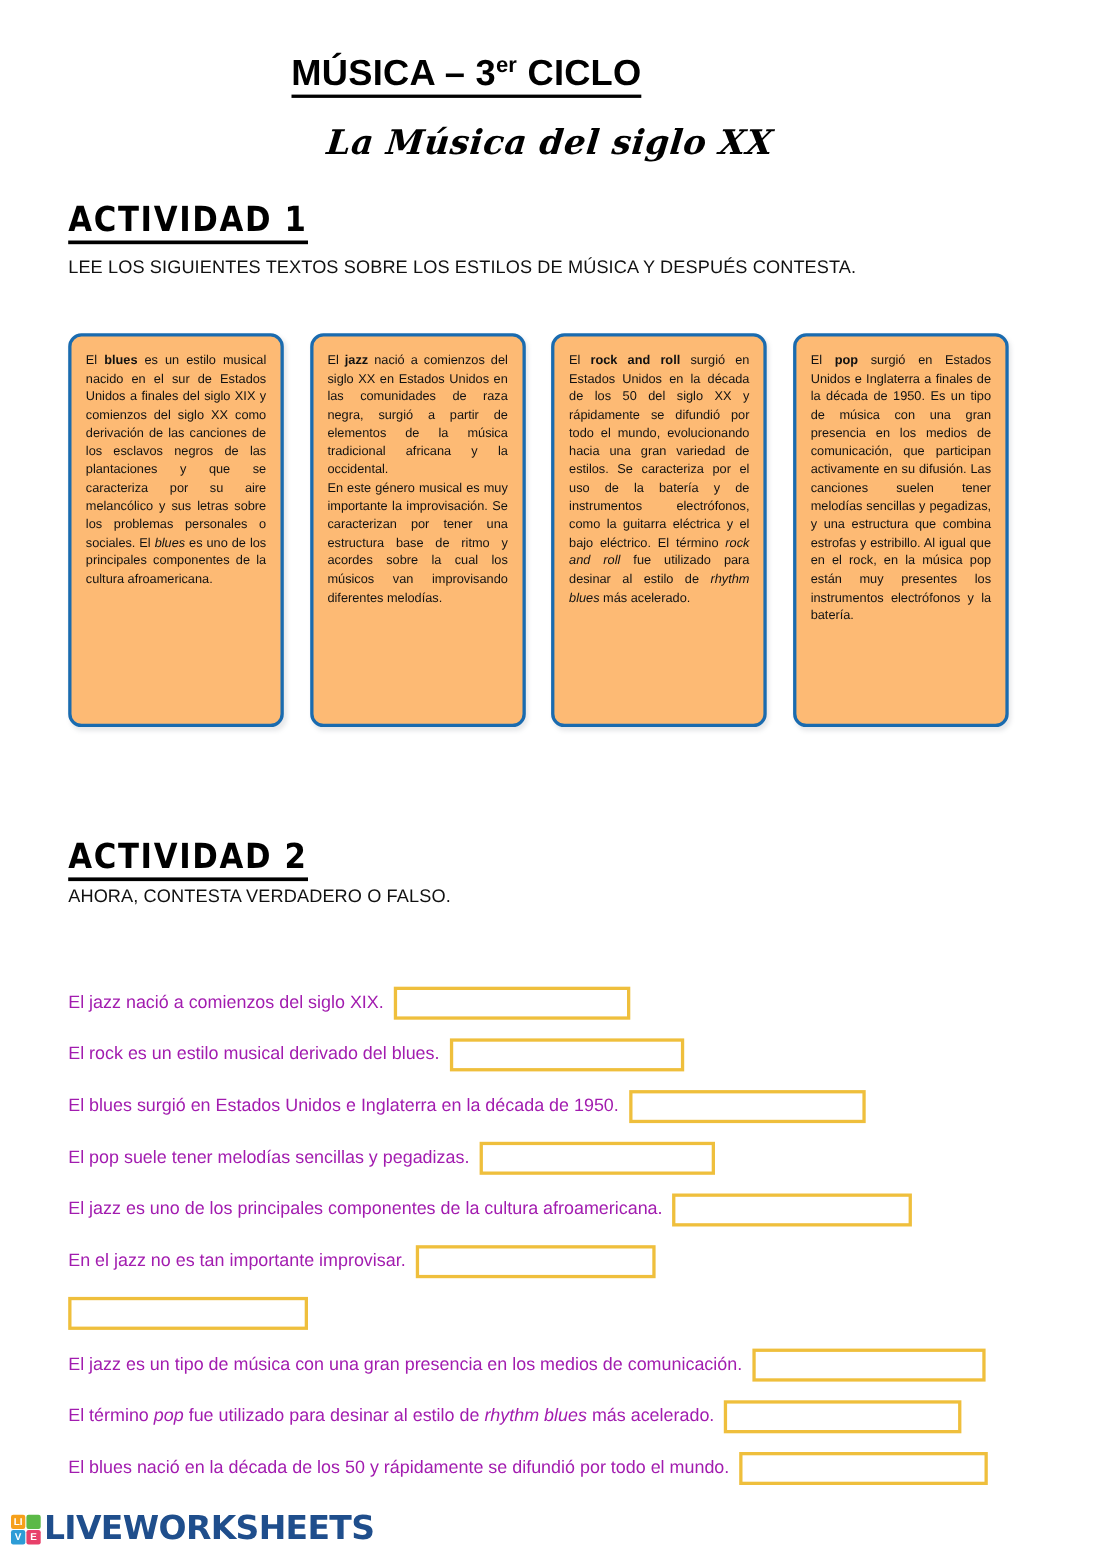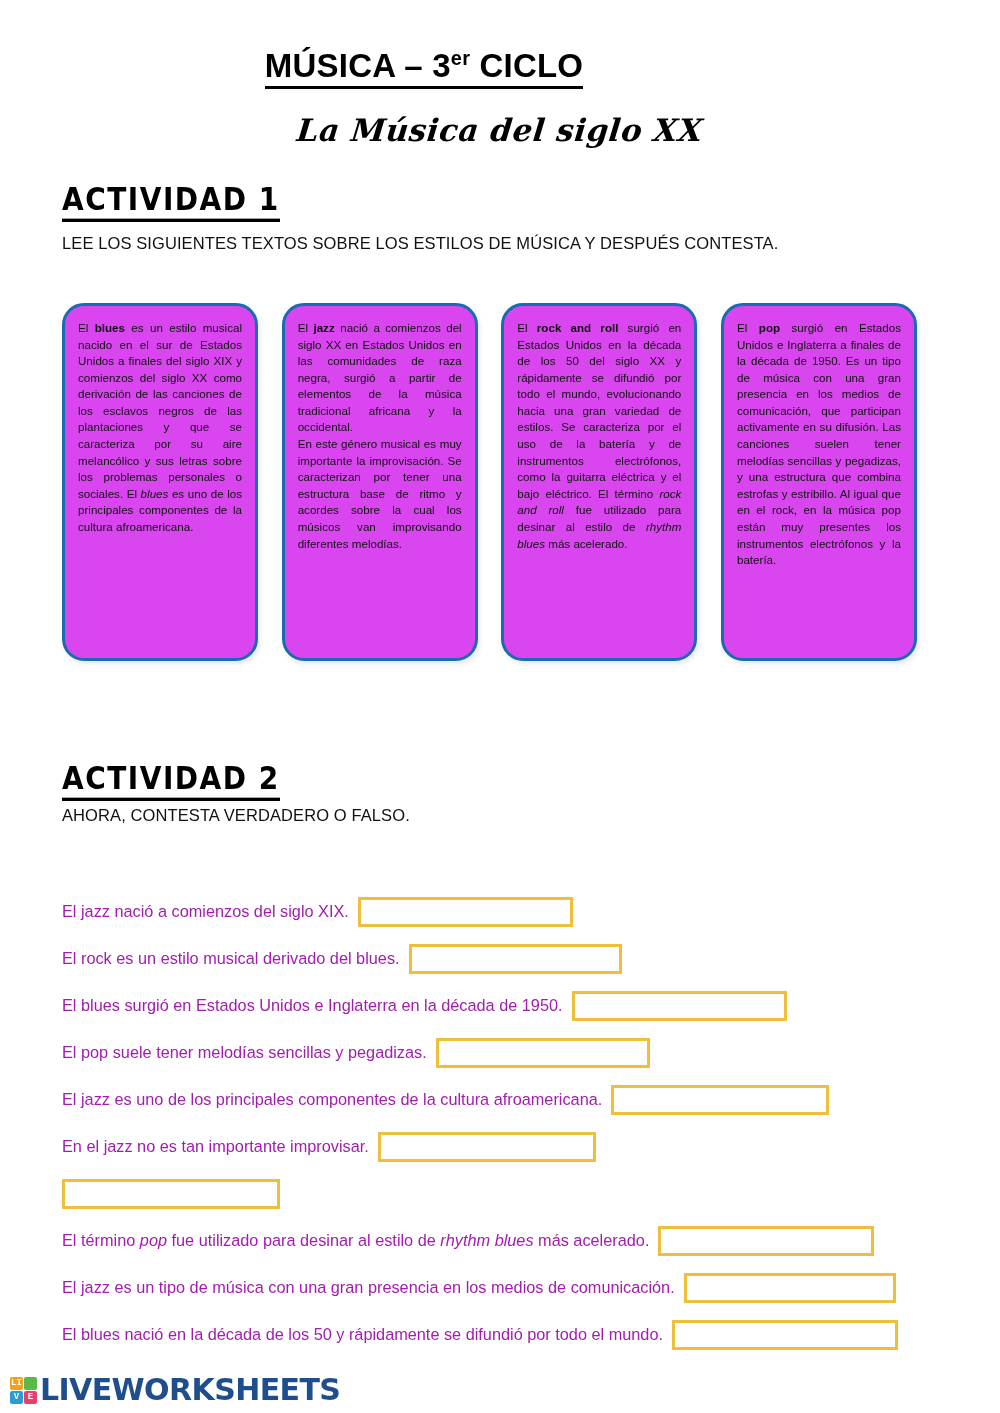--- a/index.html
+++ b/index.html
@@ -96,23 +96,23 @@
     left: 62px;
     width: 855px;
     height: 358px;
     display: flex;
     justify-content: space-between;
   }
   .style-box {
     box-sizing: border-box;
     width: 196px;
     border: 3px solid #1A6BAF;
-    border-radius: 22px;
+    border-radius: 12px;
     padding: 14px 13px 10px 13px;
-    background: #d946ef;
+    background: #fdba74;
     font-size: 11.6px;
     line-height: 1.43;
     text-align: justify;
     text-justify: inter-word;
     color: #111;
     box-shadow: 2px 3px 4px rgba(120,130,140,0.18);
     overflow: hidden;
   }
   .style-box p { margin: 0; }
   .style-box b { font-weight: bold; }
@@ -160,21 +160,21 @@
   .logo-mark {
     width: 27px;
     height: 27px;
     display: grid;
     grid-template-columns: 13px 13px;
     grid-template-rows: 13px 13px;
     gap: 1px;
     margin-right: 3px;
   }
   .logo-cell {
-    font-family: Liberation Mono, monospace;
+    font-family: Liberation Sans, sans-serif;
     font-size: 9px;
     font-weight: bold;
     color: #ffffff;
     display: flex;
     align-items: center;
     justify-content: center;
     border-radius: 2px;
     line-height: 1;
   }
   .lc-l { background: #F6A01A; }
@@ -244,26 +244,26 @@
         <input type="text" class="tf-input" style="width: 218px;">
       </div>
       <div class="tf-row">
         <span class="tf-text"><span>En el jazz no es tan importante improvisar.</span></span>
         <input type="text" class="tf-input" style="width: 218px;">
       </div>
       <div class="tf-row">
         <input type="text" class="tf-input" style="width: 218px;">
       </div>
       <div class="tf-row">
+        <span class="tf-text"><span>El jazz es un tipo de música con una gran presencia en los medios de comunicación.</span></span>
+        <input type="text" class="tf-input" style="width: 212px;">
+      </div>
+      <div class="tf-row">
         <span class="tf-text"><span>El término </span><i>pop</i><span> fue utilizado para desinar al estilo de </span><i>rhythm blues</i><span> más acelerado.</span></span>
         <input type="text" class="tf-input" style="width: 216px;">
-      </div>
-      <div class="tf-row">
-        <span class="tf-text"><span>El jazz es un tipo de música con una gran presencia en los medios de comunicación.</span></span>
-        <input type="text" class="tf-input" style="width: 212px;">
       </div>
       <div class="tf-row">
         <span class="tf-text"><span>El blues nació en la década de los 50 y rápidamente se difundió por todo el mundo.</span></span>
         <input type="text" class="tf-input" style="width: 226px;">
       </div>
     </div>
 
   <div class="footer-logo">
     <div class="logo-mark" id="logo-mark">
         <div class="logo-cell lc-l" style="background: rgb(246, 160, 26);">LI</div>

